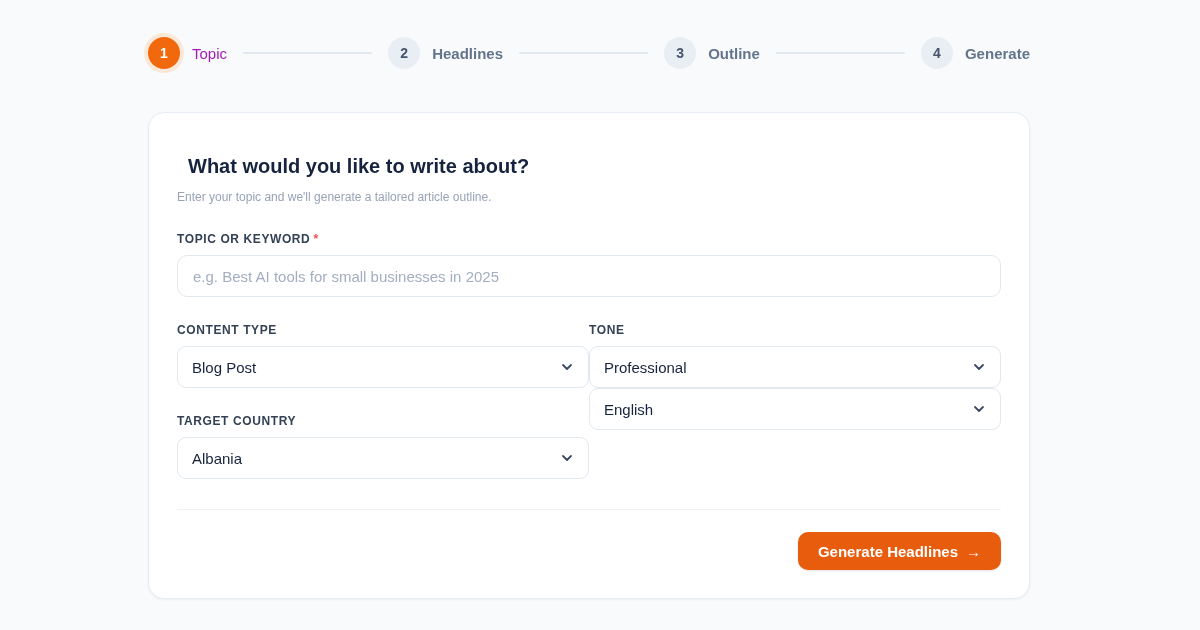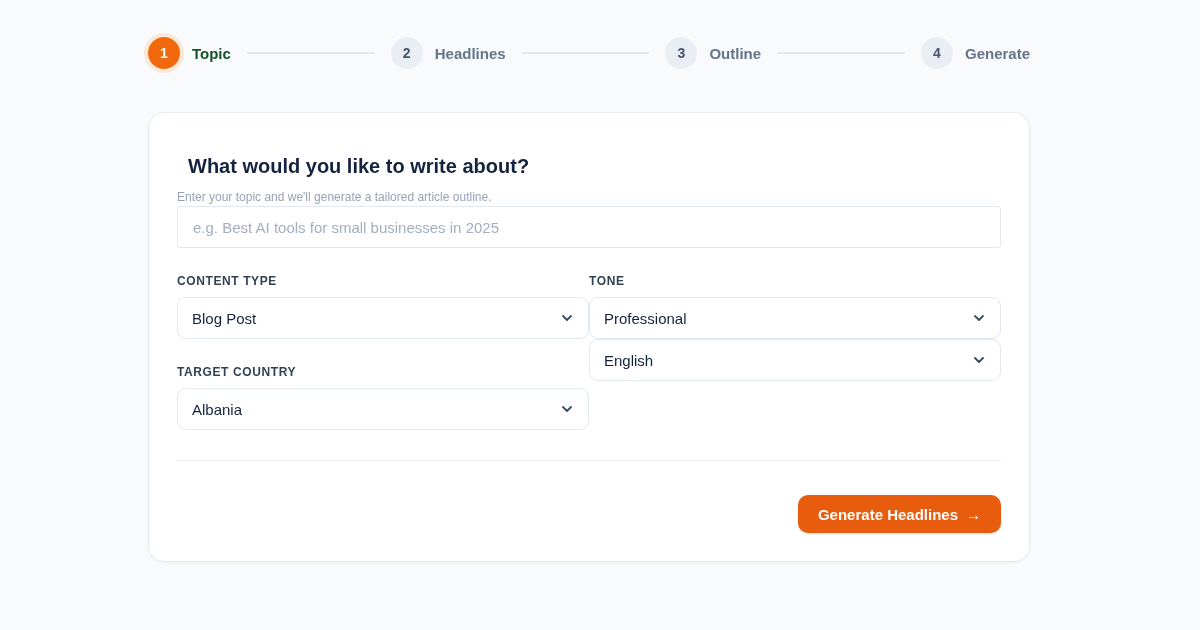--- a/index.html
+++ b/index.html
@@ -17,21 +17,21 @@
   .stepper { display: flex; align-items: center; margin-top: 33px; height: 40px; }
   .step { display: flex; align-items: center; cursor: default; }
   .step-circle {
     width: 32px; height: 32px; border-radius: 50%;
     display: flex; align-items: center; justify-content: center;
     font-size: 14px; font-weight: 700; flex: 0 0 auto;
   }
   .step-circle.active { background: #f2690d; color: #ffffff; box-shadow: 0 0 0 4px #fbe8d8; }
   .step-circle.inactive { background: #e9eef5; color: #47556b; }
   .step-label { margin-left: 12px; font-size: 15px; white-space: nowrap; }
-  .step-label.active { color: #14532d; font-weight: 700; }
+  .step-label.active { color: #a21caf; font-weight: 400; }
   .step-label.inactive { color: #64748b; font-weight: 600; }
   .connector { flex: 1; height: 2px; background: #e2e8f0; margin: 0 16px; border-radius: 1px; }
 
   
   .card {
     margin-top: 39px; background: #ffffff;
     border: 1px solid #e8edf3; border-radius: 16px;
     padding: 30px 28px 28px;
     box-shadow: 0 1px 3px rgba(16, 24, 40, 0.05);
   }
@@ -39,21 +39,21 @@
   .card-subtitle { margin: 7px 0 0; font-size: 12px; line-height: 17px; color: #97a3b6; }
 
   .field-label {
     display: block; margin-top: 26px; margin-bottom: 9px;
     font-size: 12px; font-weight: 700; letter-spacing: 0.6px; color: #334155;
   }
   .req { color: #f05252; margin-left: 3px; font-weight: 700; }
 
   .text-input {
     width: 100%; height: 42px;
-    border: 1px solid #e2e8f0; border-radius: 3px;
+    border: 1px solid #e2e8f0; border-radius: 10px;
     padding: 0 15px; font-size: 15px; color: #1e293b;
     background: #ffffff; outline: none;
     font-family: "Liberation Sans", sans-serif;
   }
   .text-input::placeholder { color: #a3aec0; }
 
   .grid { display: grid; grid-template-columns: 1fr 1fr; }
 
   .select {
     height: 42px; border: 1px solid #e2e8f0; border-radius: 9px;
@@ -68,21 +68,20 @@
 
   .actions { display: flex; justify-content: flex-end; margin-top: 22px; }
   .primary-btn {
     background: #e85c0e; color: #ffffff;
     border: none; border-radius: 10px;
     height: 38px; padding: 0 20px;
     font-size: 15px; font-weight: 700;
     display: flex; align-items: center; gap: 8px;
     cursor: pointer; box-shadow: 0 1px 2px rgba(0,0,0,0.12);
     font-family: "Liberation Sans", sans-serif;
-    margin-top: 12px;
   }
 </style>
 </head>
 <body>
 
 <div class="content">
 
   <div class="stepper">
     <div class="step">
       <div class="step-circle active">
@@ -113,20 +112,21 @@
         <span>4</span>
       </div>
       <span class="step-label inactive">Generate</span>
     </div>
   </div>
 
   <div class="card">
     <h1 class="card-title">What would you like to write about?</h1>
     <p class="card-subtitle">Enter your topic and we'll generate a tailored article outline.</p>
 
+    <label class="field-label"><span>TOPIC OR KEYWORD</span><span class="req">*</span></label>
     <input class="text-input" type="text" placeholder="e.g. Best AI tools for small businesses in 2025" style="">
 
     <div class="grid">
       <div>
         <label class="field-label">CONTENT TYPE</label>
         <div class="select">
           <span>Blog Post</span>
           <svg class="chev" width="14" height="14" viewBox="0 0 14 14" fill="none">
               <path d="M3 5l4 4 4-4" stroke="#3a4a63" stroke-width="1.8" stroke-linecap="round" stroke-linejoin="round"></path>
             </svg>

